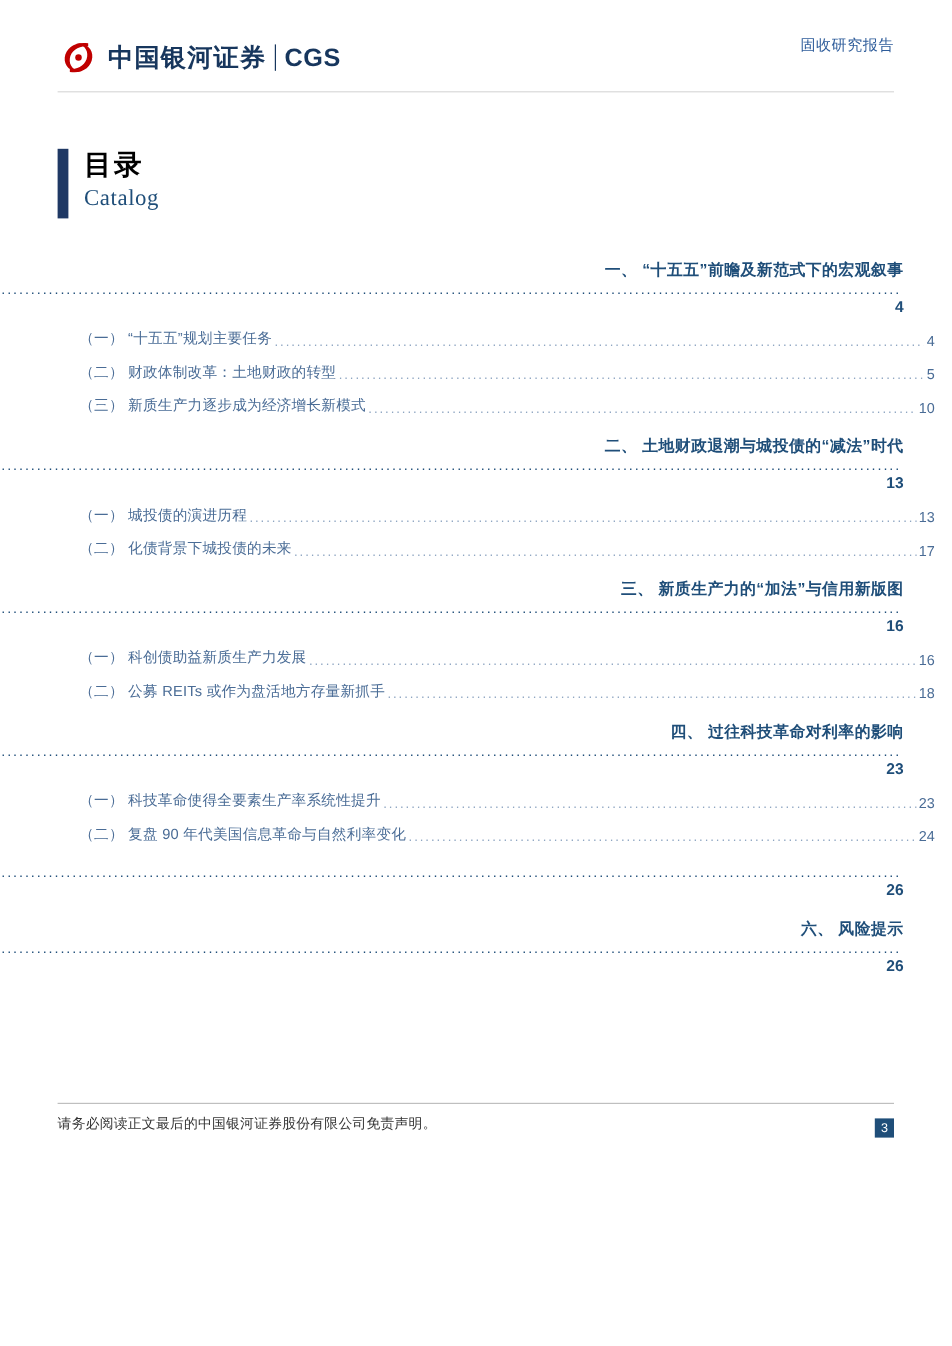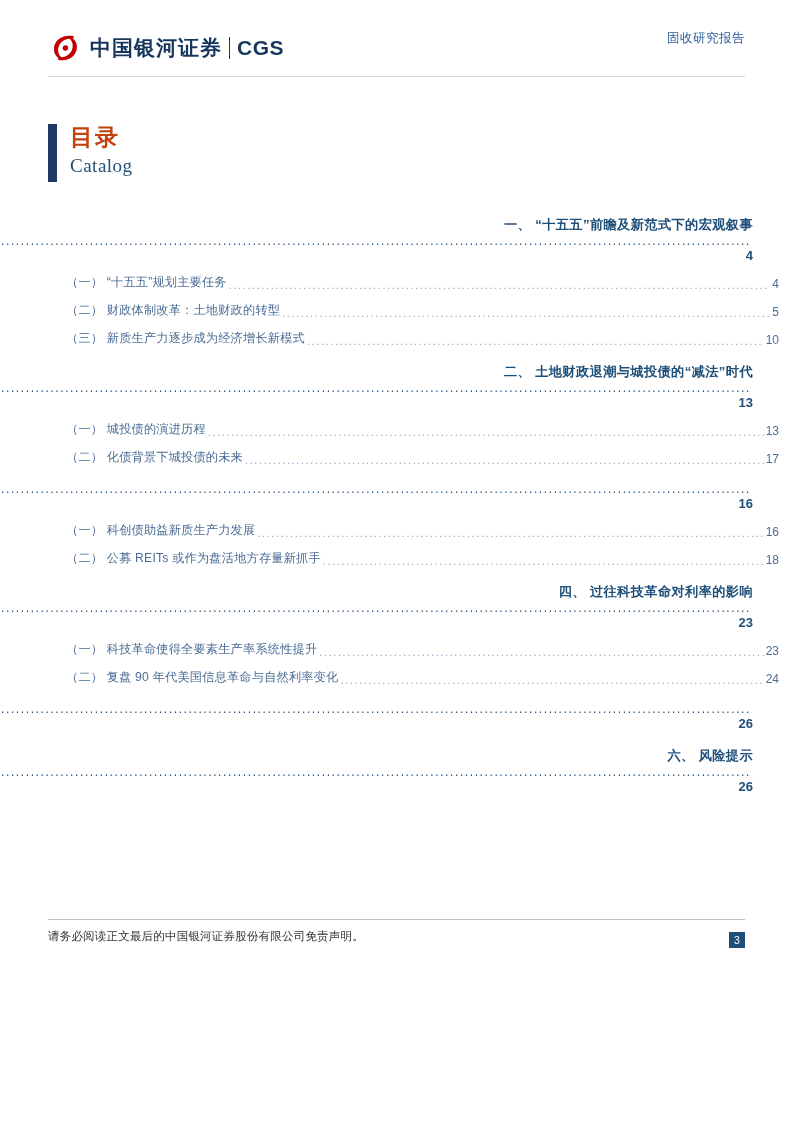--- a/index.html
+++ b/index.html
@@ -104,21 +104,21 @@
     height: 58px;
     background: #1f3864;
   }
   .catalog-cn {
     position: absolute;
     left: 22px;
     top: 0px;
     font-family: "Liberation Sans", sans-serif;
     font-weight: bold;
     font-size: 23px;
-    color: #c2410c;
+    color: #000000;
     letter-spacing: 2px;
   }
   .catalog-en {
     position: absolute;
     left: 22px;
     top: 33px;
     font-family: "Liberation Serif", serif;
     font-size: 19px;
     color: #1f4e79;
     letter-spacing: 0.5px;
@@ -273,20 +273,21 @@
       <span class="pageno">13</span>
     </div>
 
     <div class="toc-row lvl2">
       <span class="label">（二） 化债背景下城投债的未来</span>
       <span class="dots">..............................................................................................................................................................</span>
       <span class="pageno">17</span>
     </div>
 
     <div class="toc-row lvl1">
+      <span class="label">三、 新质生产力的“加法”与信用新版图</span>
       <span class="dots">..............................................................................................................................................................</span>
       <span class="pageno">16</span>
     </div>
 
     <div class="toc-row lvl2">
       <span class="label">（一） 科创债助益新质生产力发展</span>
       <span class="dots">..............................................................................................................................................................</span>
       <span class="pageno">16</span>
     </div>
 

